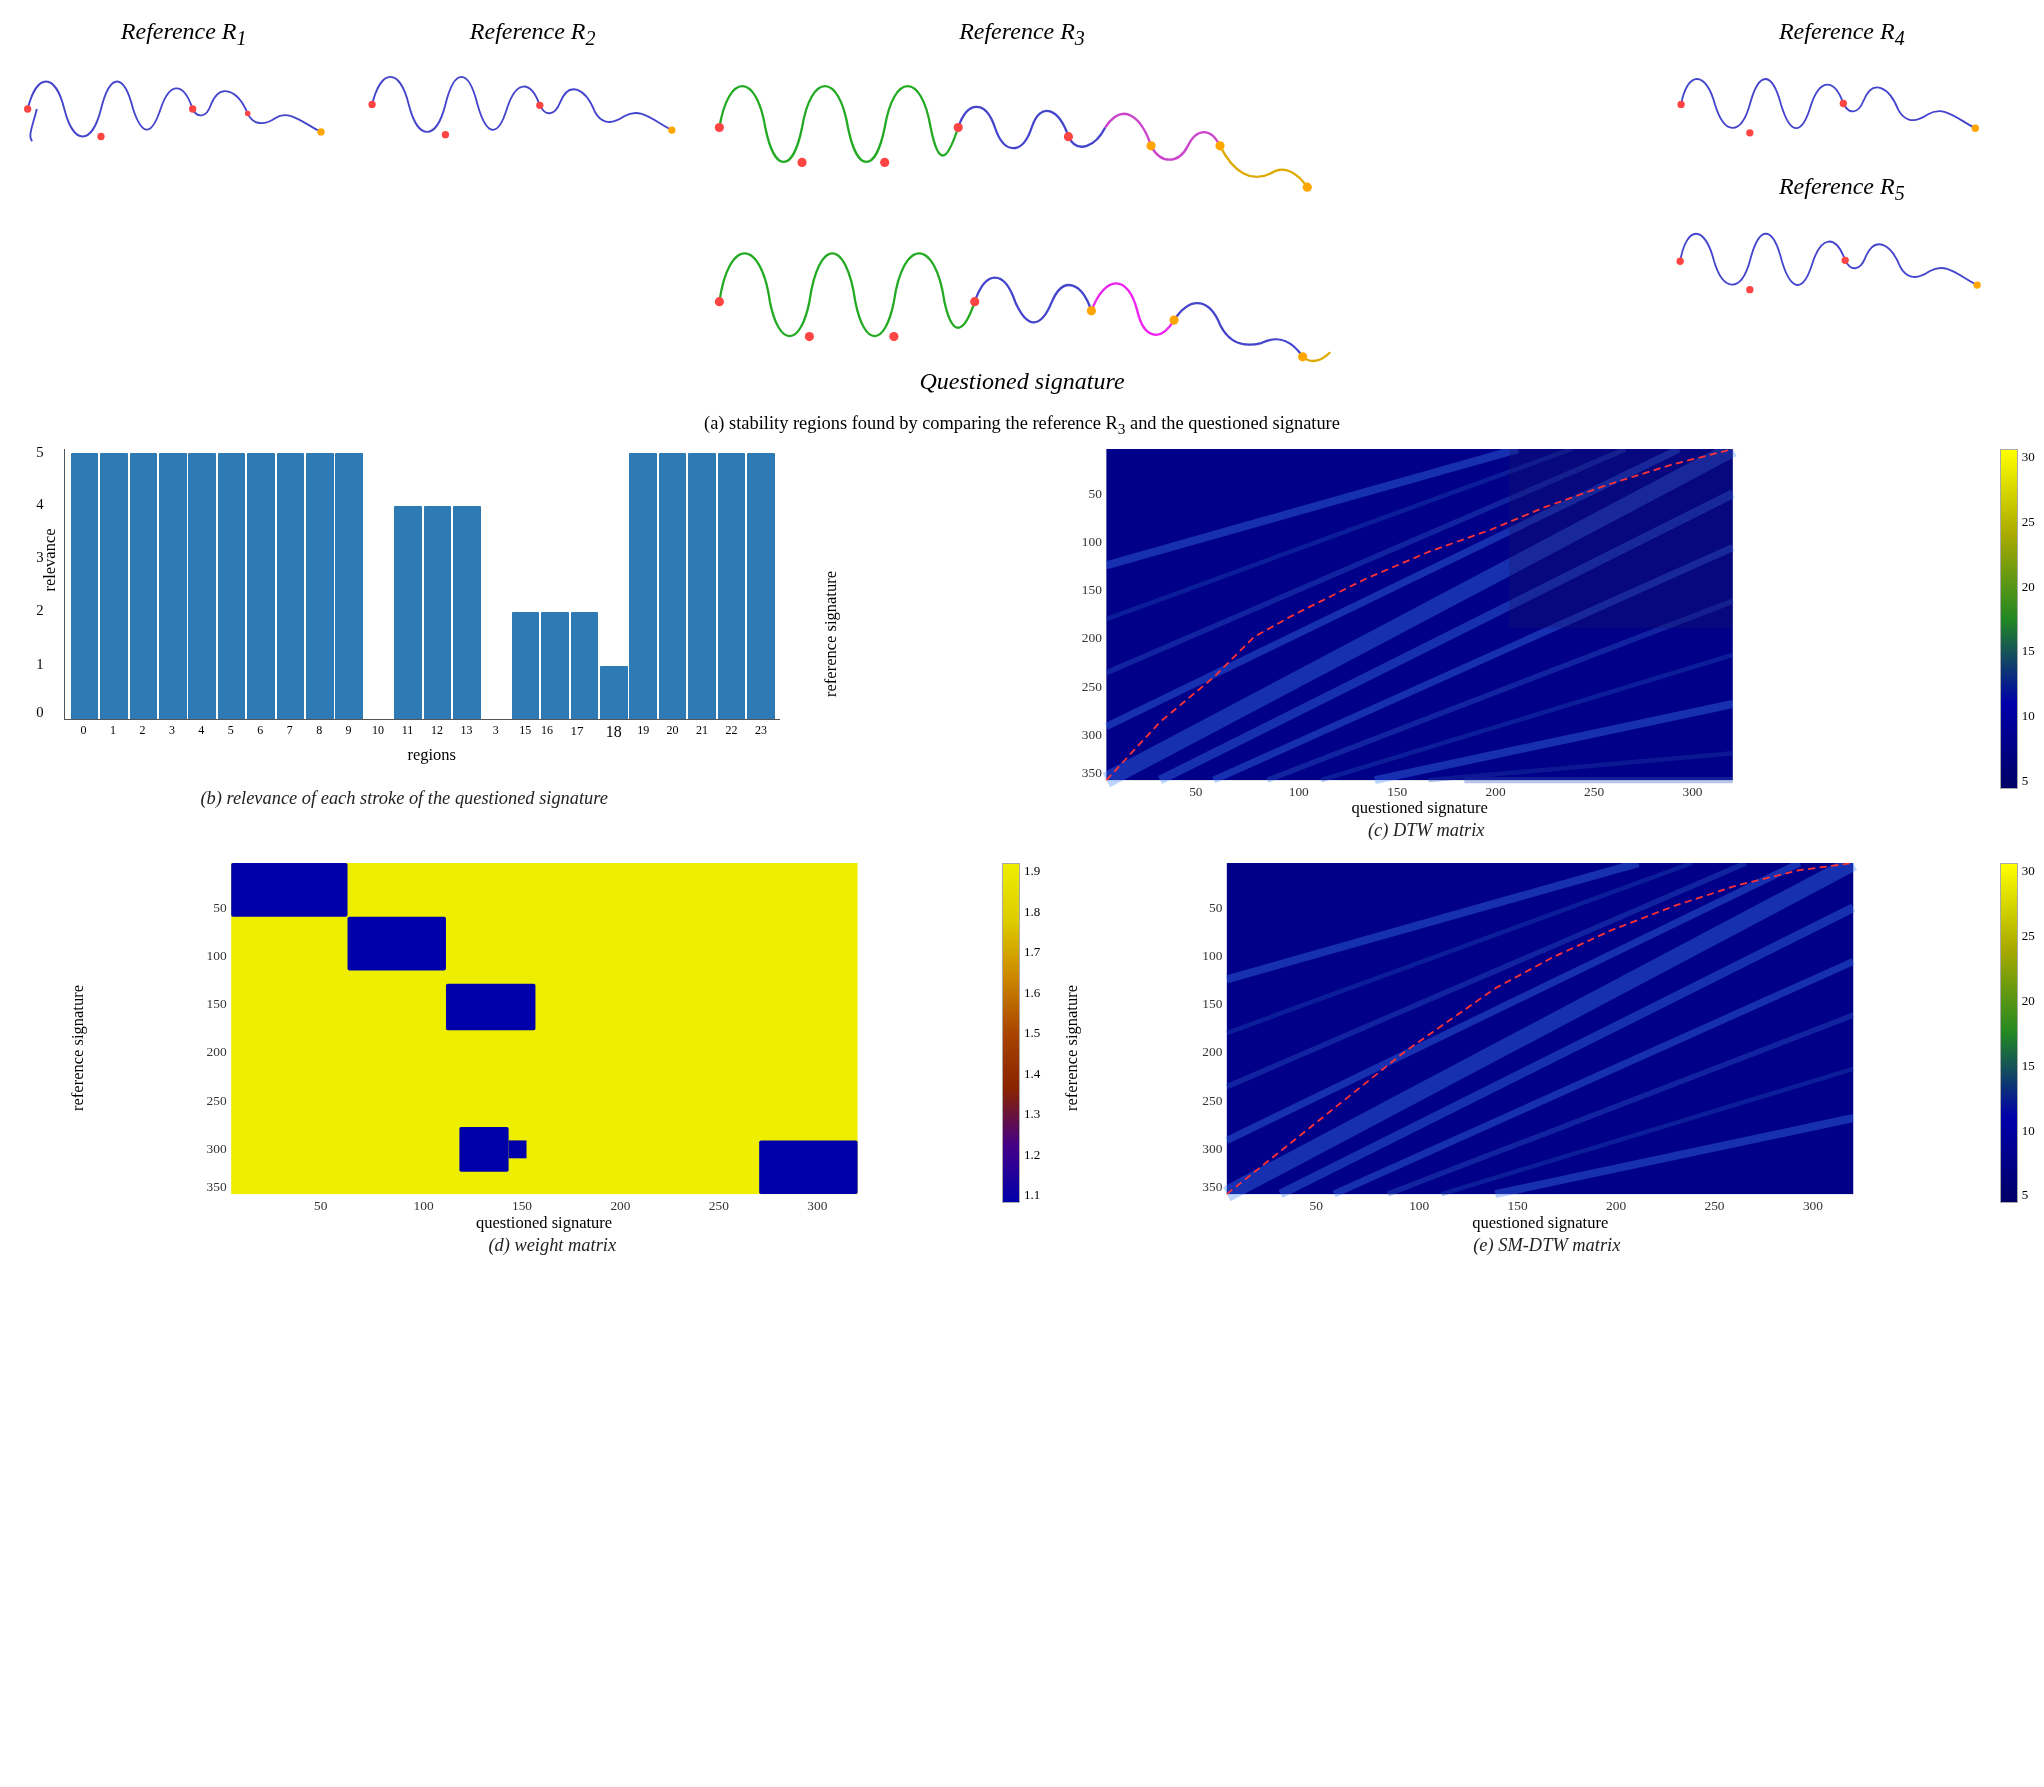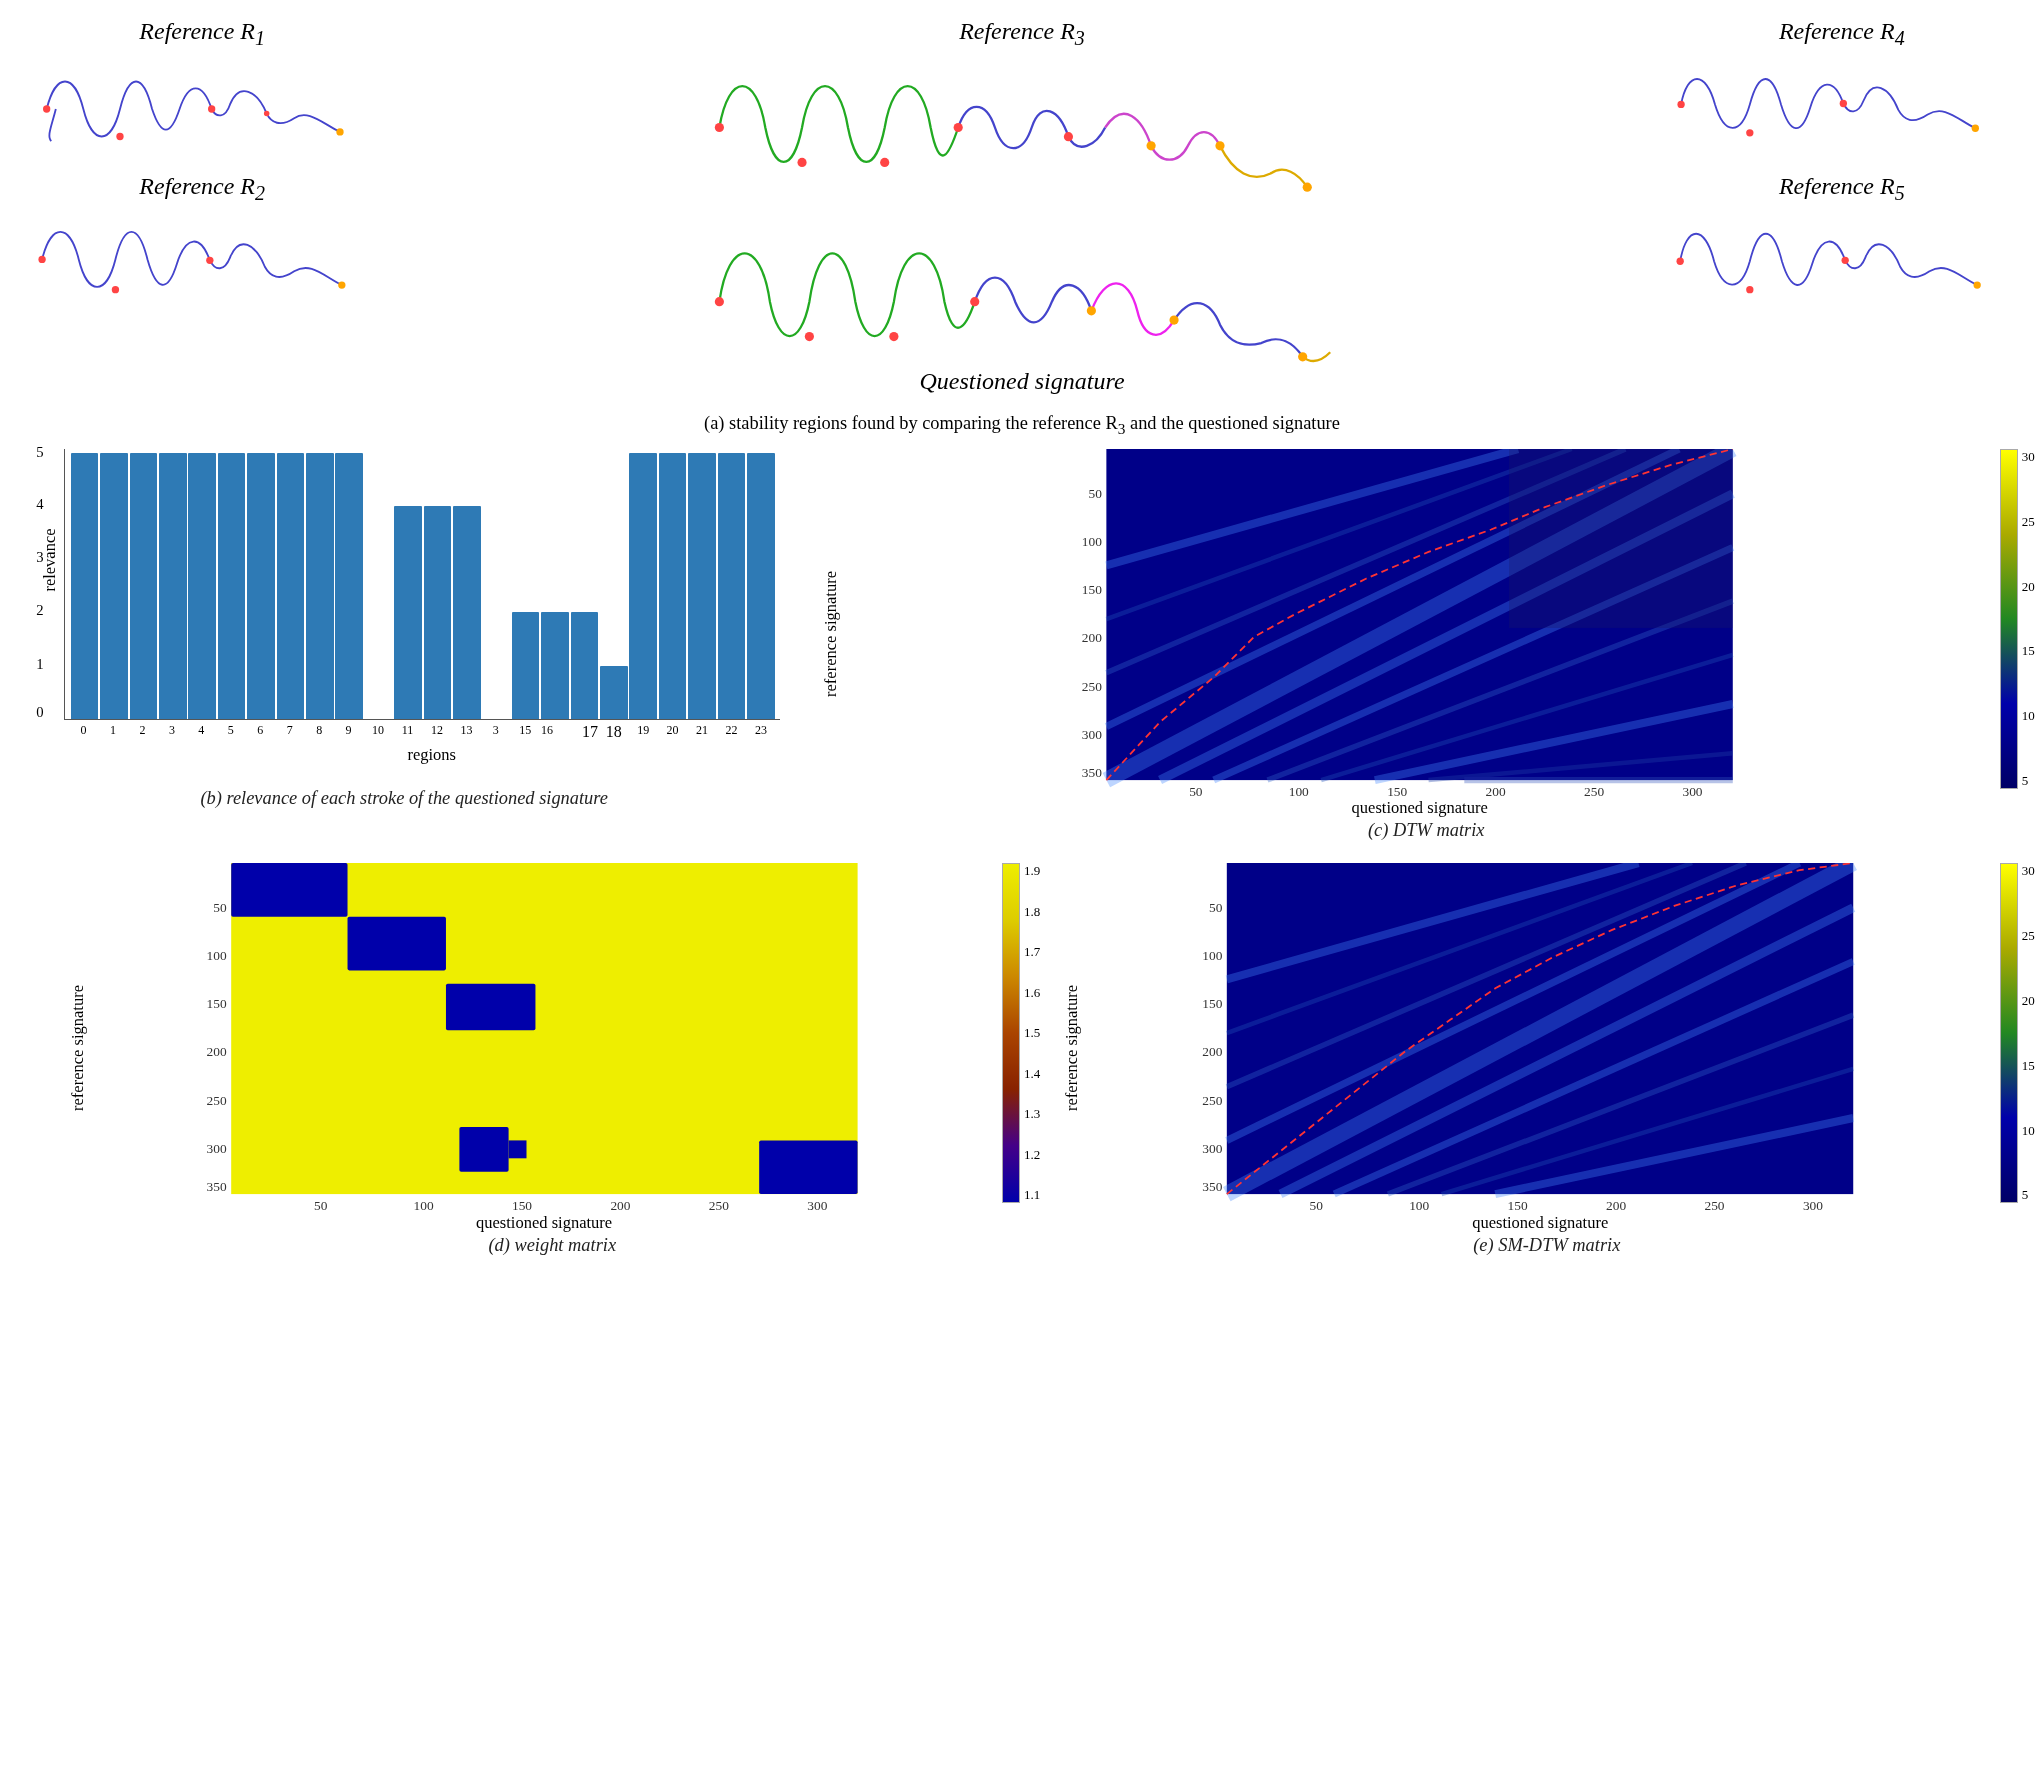--- a/index.html
+++ b/index.html
@@ -13,21 +13,21 @@
 
     .top-section {
       display: flex;
       width: 100%;
       padding: 18.4px 9.2px 0 9.2px;
       gap: 9.2px;
     }
 
     .left-column {
       display: flex;
-      flex-direction: column;
+      flex-direction: row;
       width: 386px;
       flex-shrink: 0;
     }
 
     .center-column {
       display: flex;
       flex-direction: column;
       flex: 1;
       align-items: center;
     }
@@ -293,21 +293,21 @@
         <div style="flex:1; text-align:center; font-size:12px;">7</div>
         <div style="flex:1; text-align:center; font-size:12px;">8</div>
         <div style="flex:1; text-align:center; font-size:12px;">9</div>
         <div style="flex:1; text-align:center; font-size:12px;">10</div>
         <div style="flex:1; text-align:center; font-size:12px;">11</div>
         <div style="flex:1; text-align:center; font-size:12px;">12</div>
         <div style="flex:1; text-align:center; font-size:12px;">13</div>
         <div style="flex:1; text-align:center; font-size:12px;">3</div>
         <div style="flex:1; text-align:center; font-size:12px;">15</div>
         <div style="flex:1; font-size:12px;">16</div>
-        <div style="flex:1; text-align:right; font-size:16px;">17</div>
+        <div style="flex:1; text-align:left; font-size:13px;">17</div>
         <div style="flex:1; text-align:center; font-size:16px;">18</div>
         <div style="flex:1; text-align:center; font-size:12px;">19</div>
         <div style="flex:1; text-align:center; font-size:12px;">20</div>
         <div style="flex:1; text-align:center; font-size:12px;">21</div>
         <div style="flex:1; text-align:center; font-size:12px;">22</div>
         <div style="flex:1; text-align:center; font-size:12px;">23</div>
       </div>
       <div style="text-align:center; font-size:16.5px; margin-top:3.7px;">
         <span>regions</span>
       </div>

